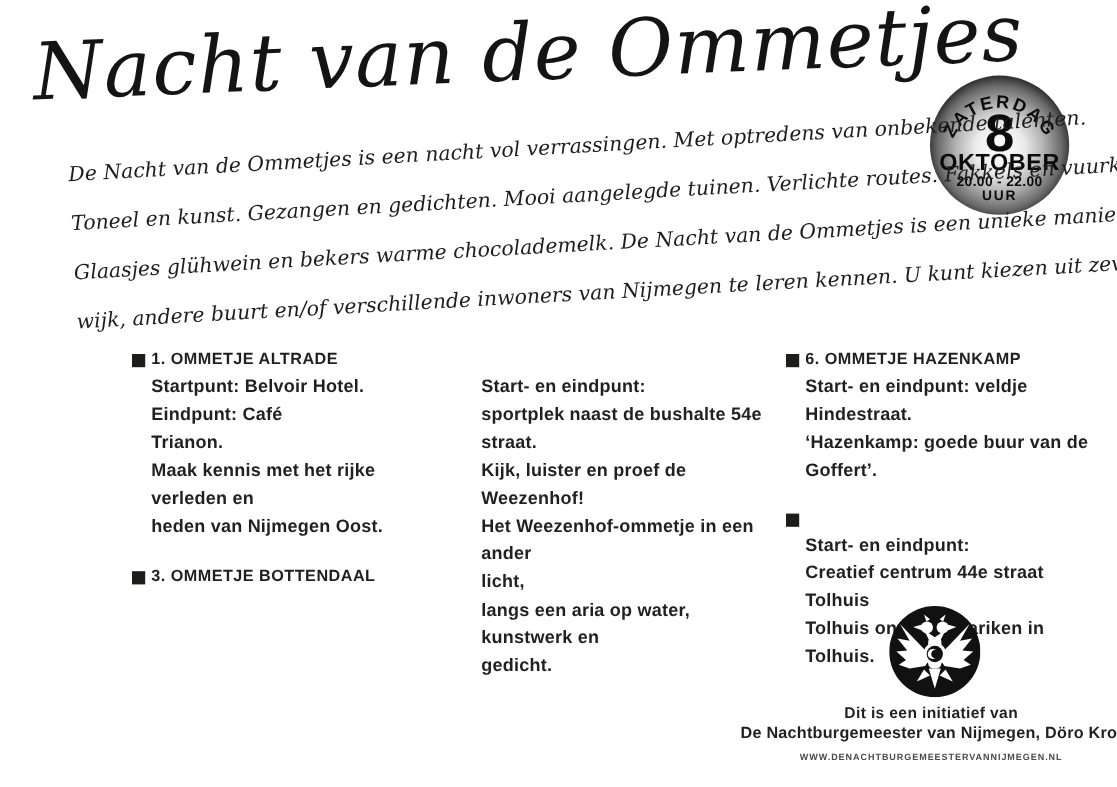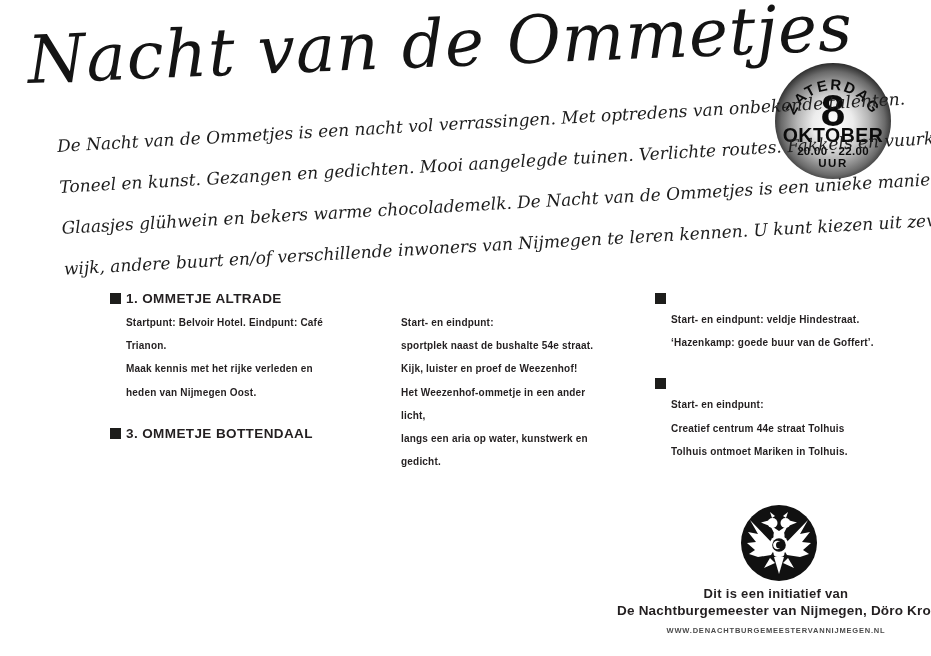--- a/index.html
+++ b/index.html
@@ -25,30 +25,30 @@
     font-size:17px;line-height:41px;color:#1d1d1d;white-space:pre;
     transform:rotate(-3.2deg);transform-origin:0 0;
   }
   
   .listings{
     position:absolute;left:110px;top:290px;width:814px;
     display:grid;grid-template-columns:267px 262px 270px;column-gap:8px;
     align-items:start;
   }
   .item{margin-bottom:21px;}
-  .item-heading{display:flex;align-items:flex-start;}
+  .item-heading{display:flex;align-items:center;}
   .bullet-square{
     flex:0 0 auto;width:11px;height:11px;background:#1d1d1b;margin:3px 5px 0 0;
   }
   .item-title{
     font-size:13.5px;font-weight:bold;letter-spacing:0.4px;line-height:17px;
     white-space:nowrap;
   }
   .item-body{
-    margin-left:16px;margin-top:4px;font-size:10px;font-weight:bold;
+    margin-left:16px;margin-top:4px;font-size:15px;font-weight:bold;
     letter-spacing:0.2px;line-height:23.2px;white-space:pre-line;
   }
   
   .logo{position:absolute;left:741px;top:505px;width:76px;height:76px;}
   .footer{position:absolute;left:608px;top:586px;width:336px;text-align:center;}
   .footer-line1{font-size:13px;font-weight:bold;letter-spacing:0.3px;}
   .footer-line2{font-size:13.5px;font-weight:bold;letter-spacing:0.2px;margin-top:2px;white-space:nowrap;}
   .footer-url{font-size:7.5px;font-weight:bold;letter-spacing:0.8px;color:#4a4a4a;margin-top:8px;}
 </style>
 </head>
@@ -120,20 +120,21 @@
 licht,
 langs een aria op water, kunstwerk en
 gedicht.</div>
       </div>
     </div>
 
     <div class="col">
       <div class="item">
         <div class="item-heading">
           <span class="bullet-square"></span>
+          <span class="item-title">6. OMMETJE HAZENKAMP</span>
         </div>
         <div class="item-body">Start- en eindpunt: veldje Hindestraat.
 ‘Hazenkamp: goede buur van de Goffert’.</div>
       </div>
       <div class="item">
         <div class="item-heading">
           <span class="bullet-square"></span>
         </div>
         <div class="item-body">Start- en eindpunt:
 Creatief centrum 44e straat Tolhuis

